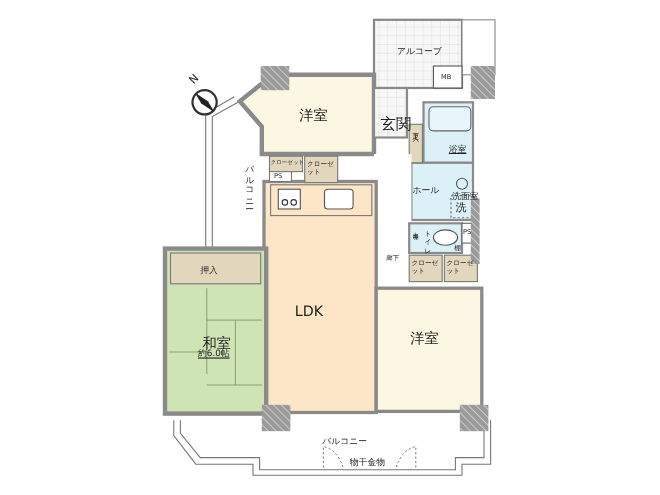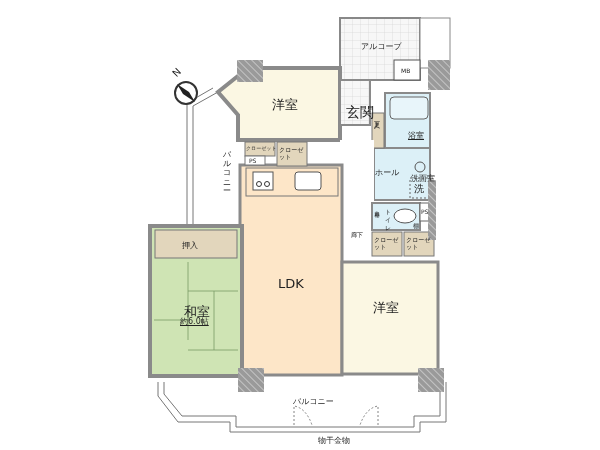--- a/index.html
+++ b/index.html
@@ -98,21 +98,21 @@
   <g transform="translate(186,93)">
     <circle r="11" fill="#fff" stroke="#333" stroke-width="2"></circle>
     <polygon points="-9,-9 3,-1 9,9 -3,1" fill="#222"></polygon>
   </g>
 </svg>
 
 <span class="lbl" style="left:173px;top:67px;font-size:10px;transform:rotate(-45deg);">N</span>
 
 <span class="lbl big" style="left:272px;top:96px;">洋室</span>
 <span class="lbl big" style="left:373px;top:299px;">洋室</span>
-<span class="lbl big" style="left:278px;top:276px;text-align:right;">LDK</span>
+<span class="lbl big" style="left:268px;top:276px;text-align:right;">LDK</span>
 <span class="lbl big" style="left:184px;top:303px;">和室</span>
 <span class="lbl sm" style="left:180px;top:316px;text-decoration:underline;">約6.0帖</span>
 <span class="lbl" style="left:346px;top:104px;font-size:14px;">玄関</span>
 <span class="lbl sm" style="left:343px;top:167px;margin-left:32px;">ホール</span>
 <span class="lbl sm" style="left:408px;top:130px;text-decoration:underline;">浴室</span>
 <span class="lbl sm" style="left:376px;top:173px;padding-left:35px;">洗面室</span>
 <span class="lbl" style="left:414px;top:182px;font-size:10px;">洗</span>
 <span class="lbl xs v" style="left:385px;top:205px;">トイレ</span>
 <span class="lbl xs v" style="left:373px;top:206px;font-size:5px;">上部棚</span>
 <span class="lbl xs" style="left:413px;top:222px;">棚</span>
@@ -124,13 +124,13 @@
 <span class="lbl xs" style="left:246px;top:145px;font-size:5px;">クローゼット</span>
 <span class="lbl xs" style="left:279px;top:146px;width:26px;white-space:normal;">クローゼット</span>
 <span class="lbl xs" style="left:374px;top:236px;width:26px;white-space:normal;">クローゼット</span>
 <span class="lbl xs" style="left:406px;top:236px;width:26px;white-space:normal;">クローゼット</span>
 <span class="lbl xs" style="left:249px;top:157px;">PS</span>
 <span class="lbl xs" style="left:421px;top:208px;">PS</span>
 <span class="lbl xs" style="left:401px;top:67px;">MB</span>
 
 <span class="lbl sm v" style="left:220px;top:145px;">バルコニー</span>
 <span class="lbl sm" style="left:293px;top:396px;">バルコニー</span>
-<span class="lbl sm" style="left:318px;top:435px;">物干金物</span>
+<span class="lbl sm" style="left:318px;top:415px;">物干金物</span>
 
 </body></html>

